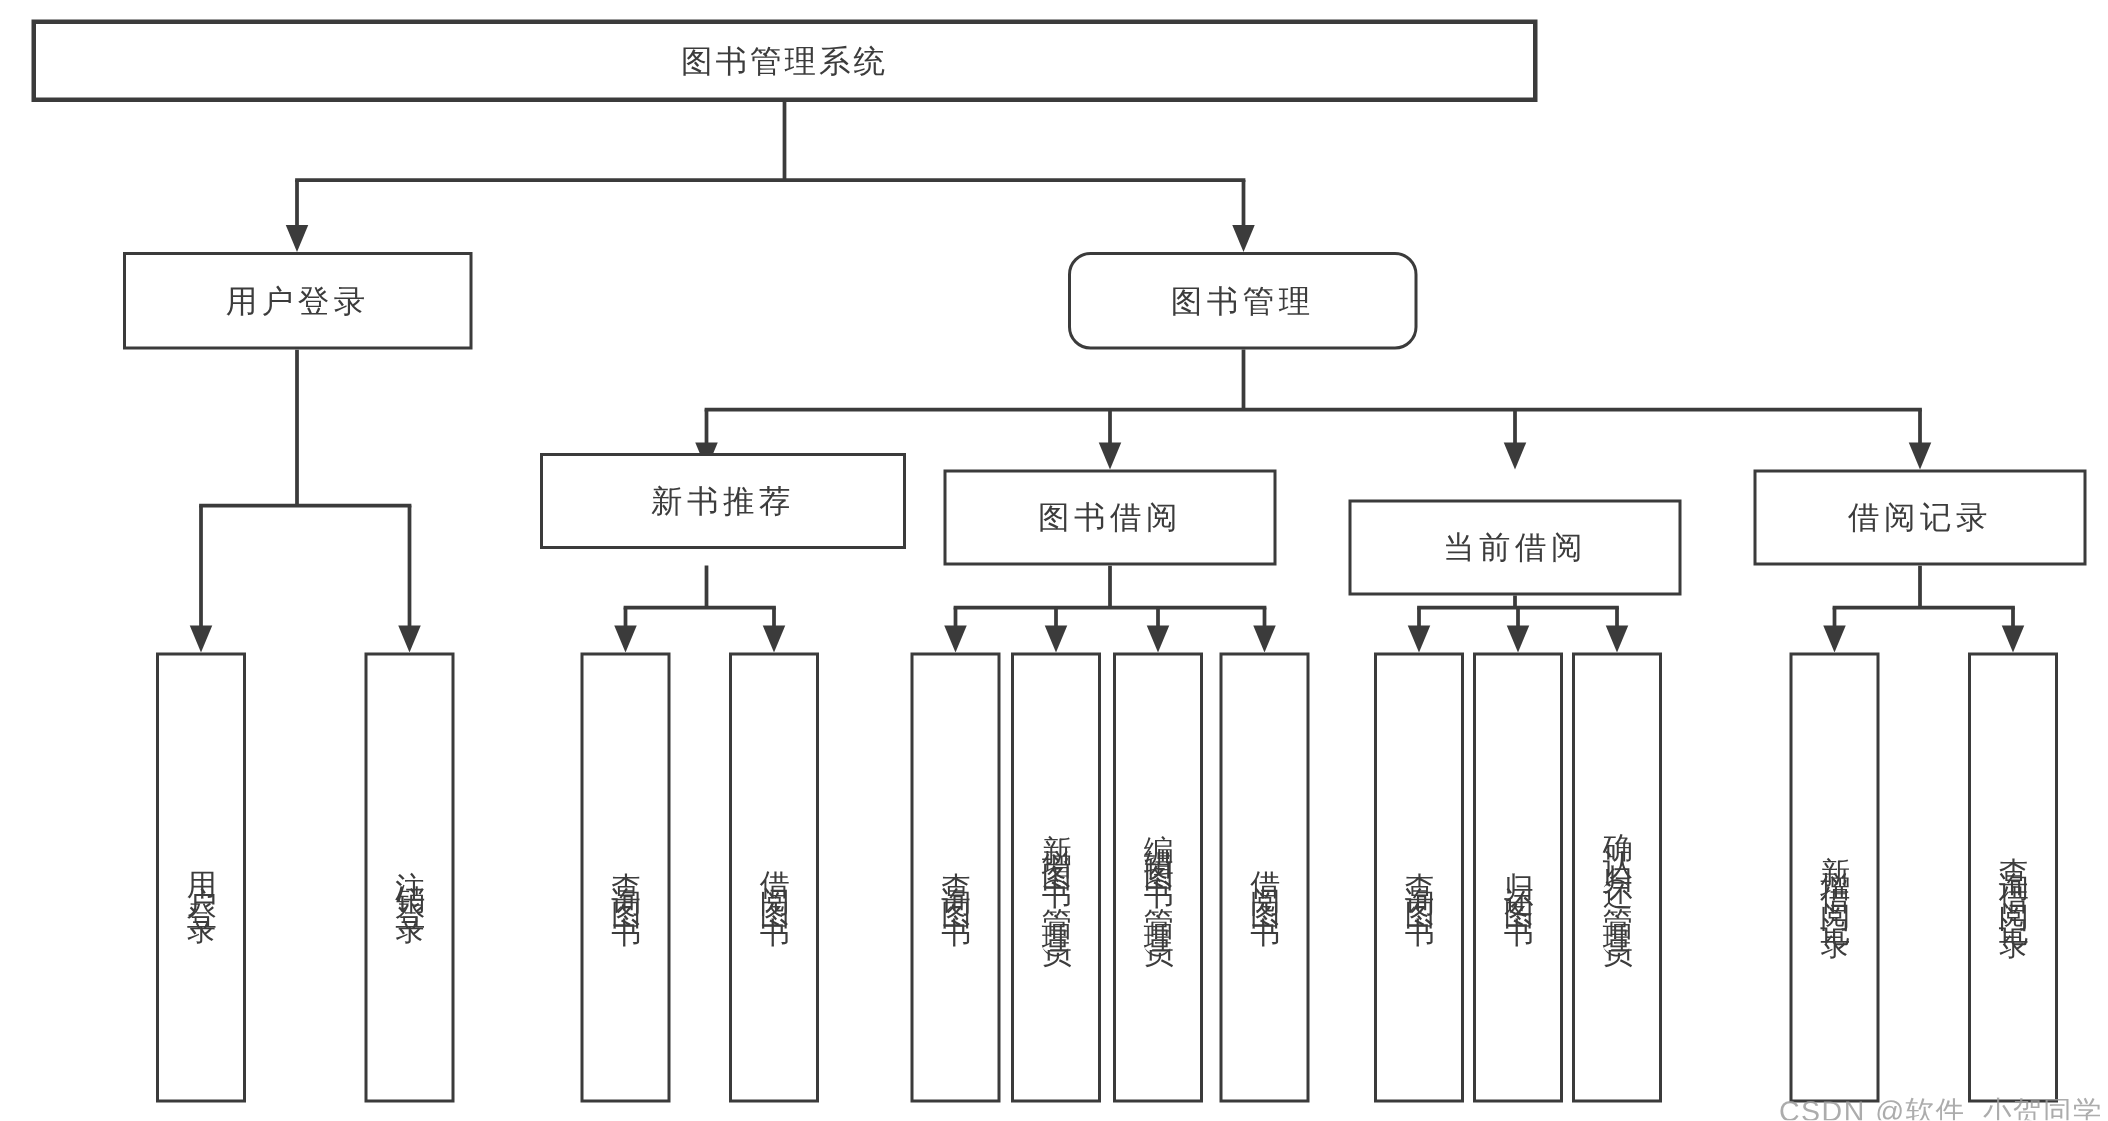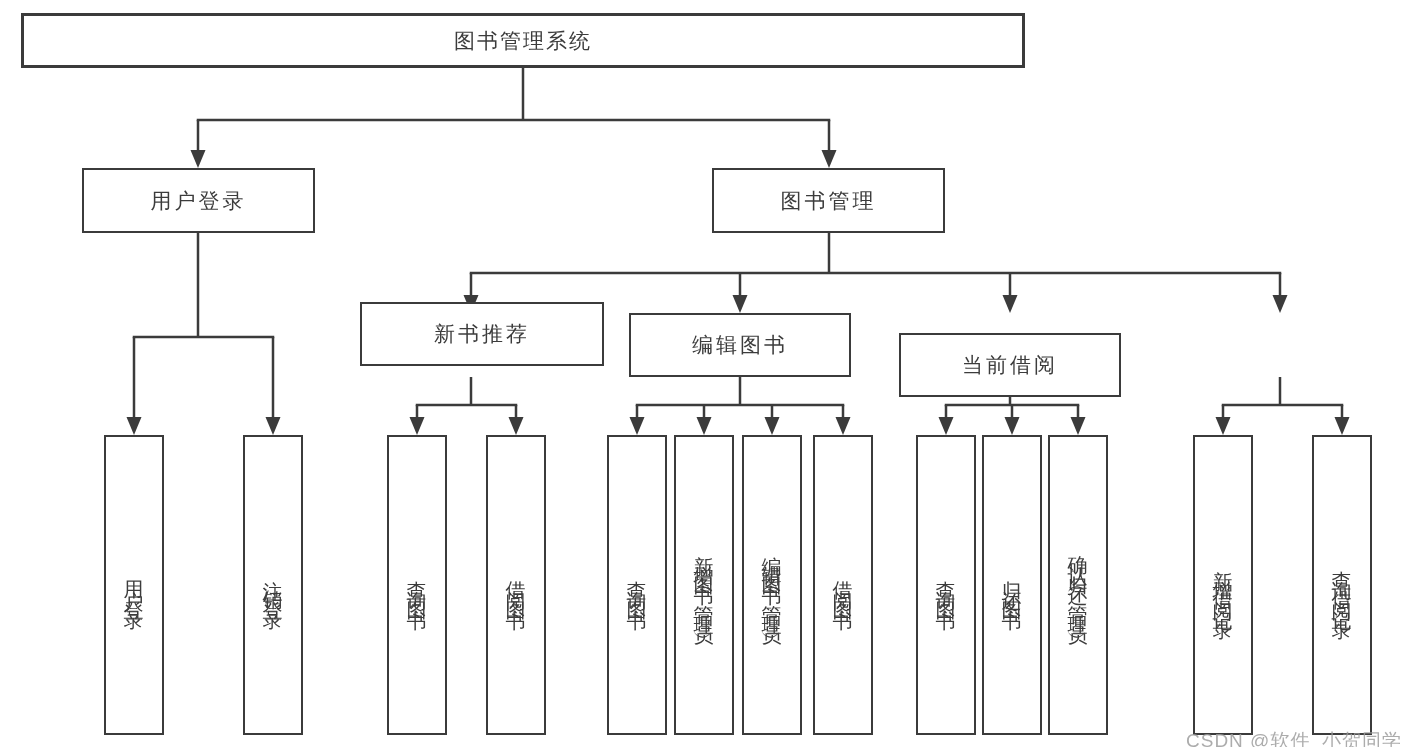--- a/index.html
+++ b/index.html
@@ -115,25 +115,26 @@
       <polygon points="1070.5,417 1085.5,417 1078,435"></polygon>
 
       <polygon points="1215.5,417 1230.5,417 1223,435"></polygon>
       <polygon points="1334.5,417 1349.5,417 1342,435"></polygon>
     </g>
   </svg>
 
   <div class="box root" style="left:21px;top:13px;width:1004px;height:55px;">图书管理系统</div>
 
   <div class="box hnode" style="left:82px;top:168px;width:233px;height:65px;">用户登录</div>
-  <div class="box hnode" style="left:712px;top:168px;width:233px;height:65px;">图书管理</div>
+  <div class="box hnode" style="left:712px;top:168px;width:233px;height:65px;border-radius:15px;">图书管理</div>
 
   <div class="box hnode" style="left:360px;top:302px;width:244px;height:64px;">新书推荐</div>
-  <div class="box hnode" style="left:629px;top:313px;width:222px;height:64px;">编辑图书</div>
+  <div class="box hnode" style="left:629px;top:313px;width:222px;height:64px;">图书借阅</div>
   <div class="box hnode" style="left:899px;top:313px;width:222px;height:64px;margin-top:20px;">当前借阅</div>
+  <div class="box hnode" style="left:1169px;top:313px;width:222px;height:64px;">借阅记录</div>
 
   <div class="box leaf" style="left:104px;top:435px;width:60px;height:300px;">用户登录</div>
   <div class="box leaf" style="left:243px;top:435px;width:60px;height:300px;">注销登录</div>
 
   <div class="box leaf" style="left:387px;top:435px;width:60px;height:300px;">查询图书</div>
   <div class="box leaf" style="left:486px;top:435px;width:60px;height:300px;">借阅图书</div>
 
   <div class="box leaf" style="left:607px;top:435px;width:60px;height:300px;">查询图书</div>
   <div class="box leaf" style="left:674px;top:435px;width:60px;height:300px;">新增图书（管理员）</div>
   <div class="box leaf" style="left:742px;top:435px;width:60px;height:300px;">编辑图书（管理员）</div>

